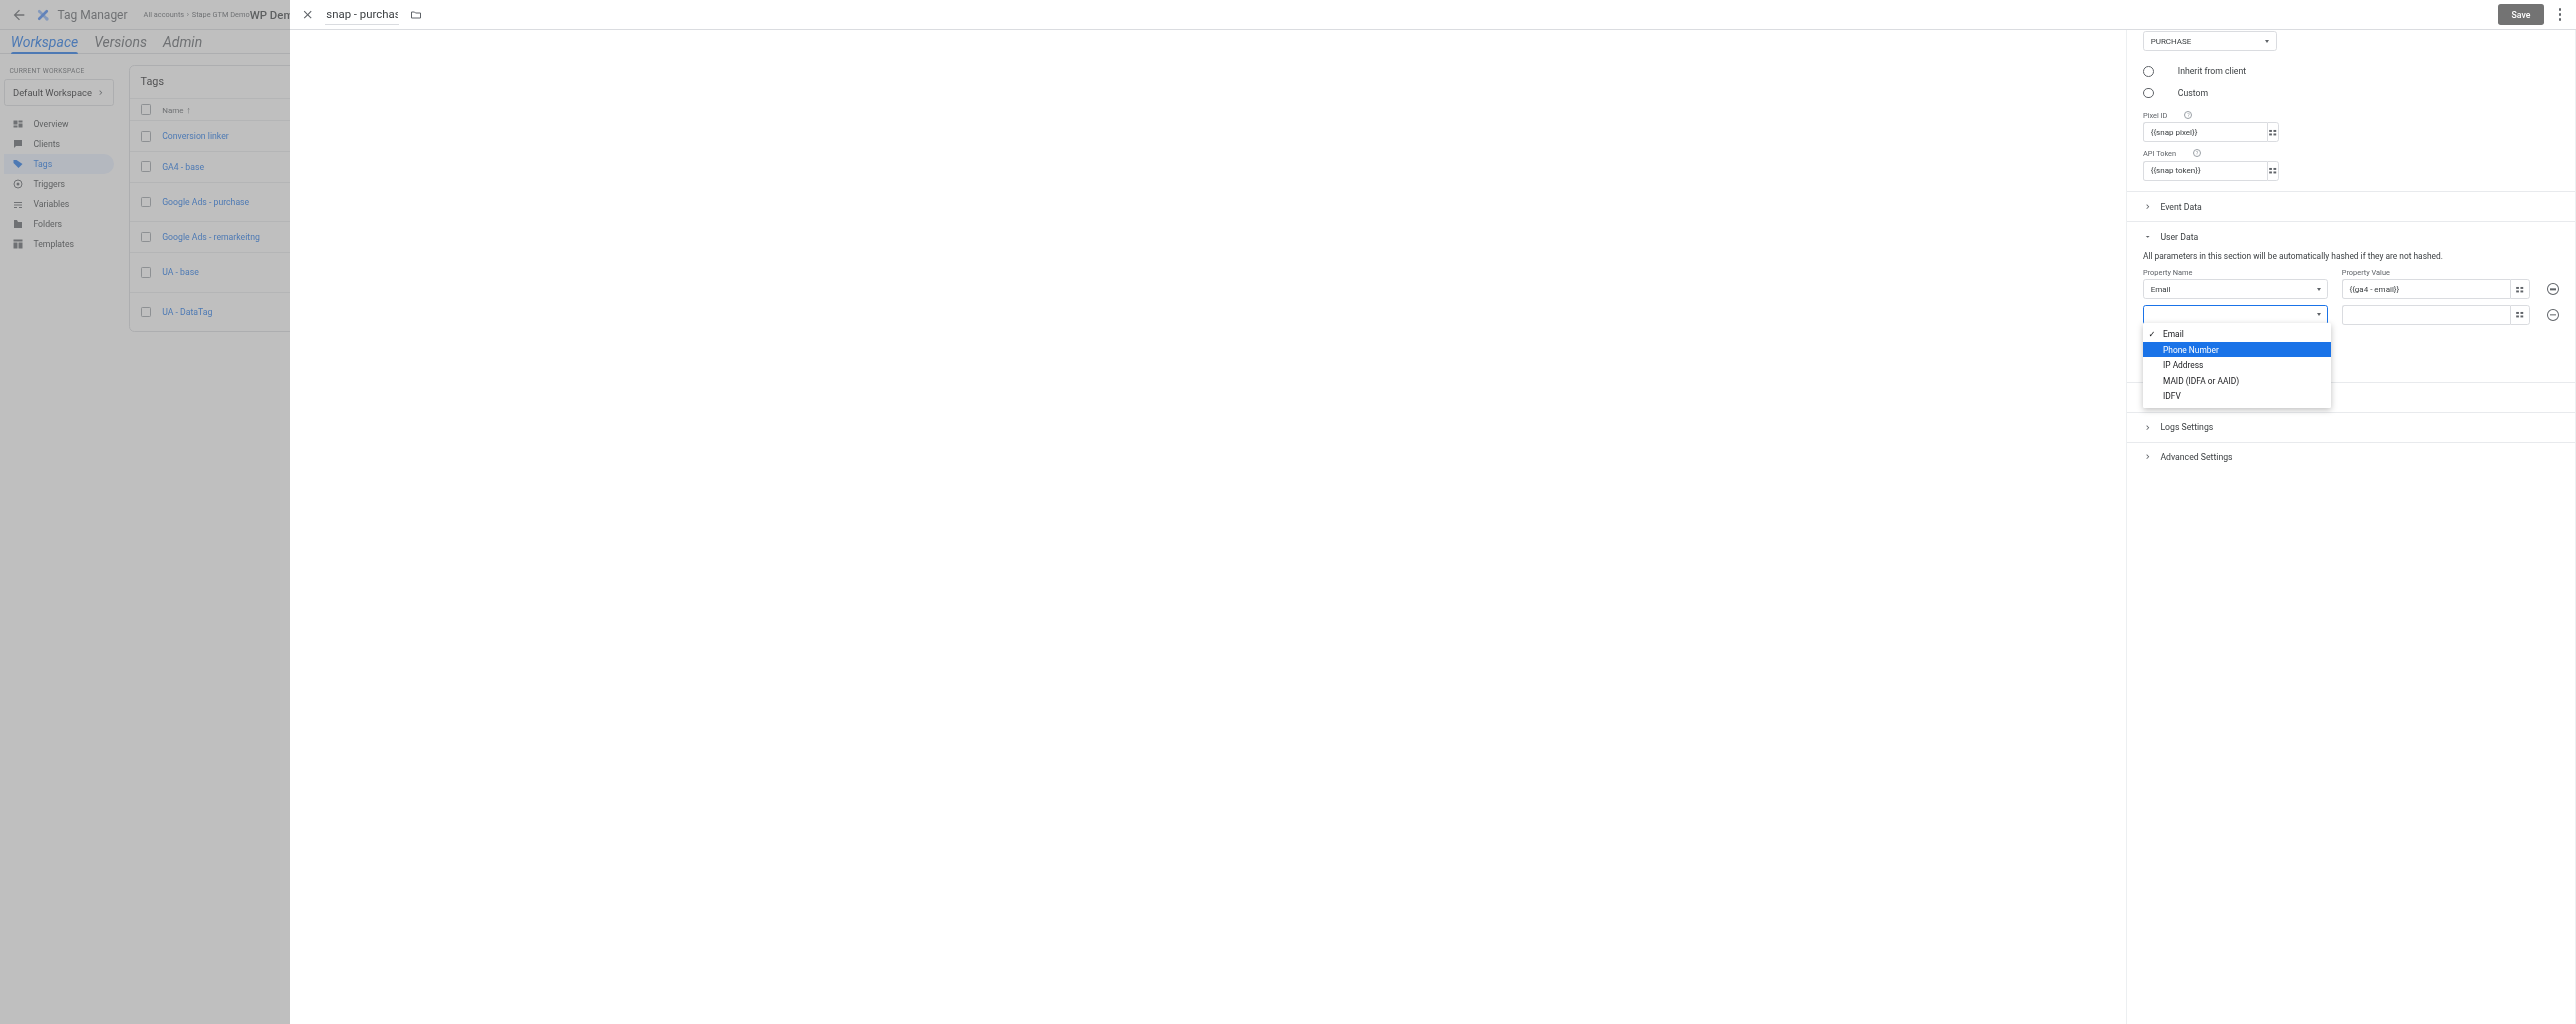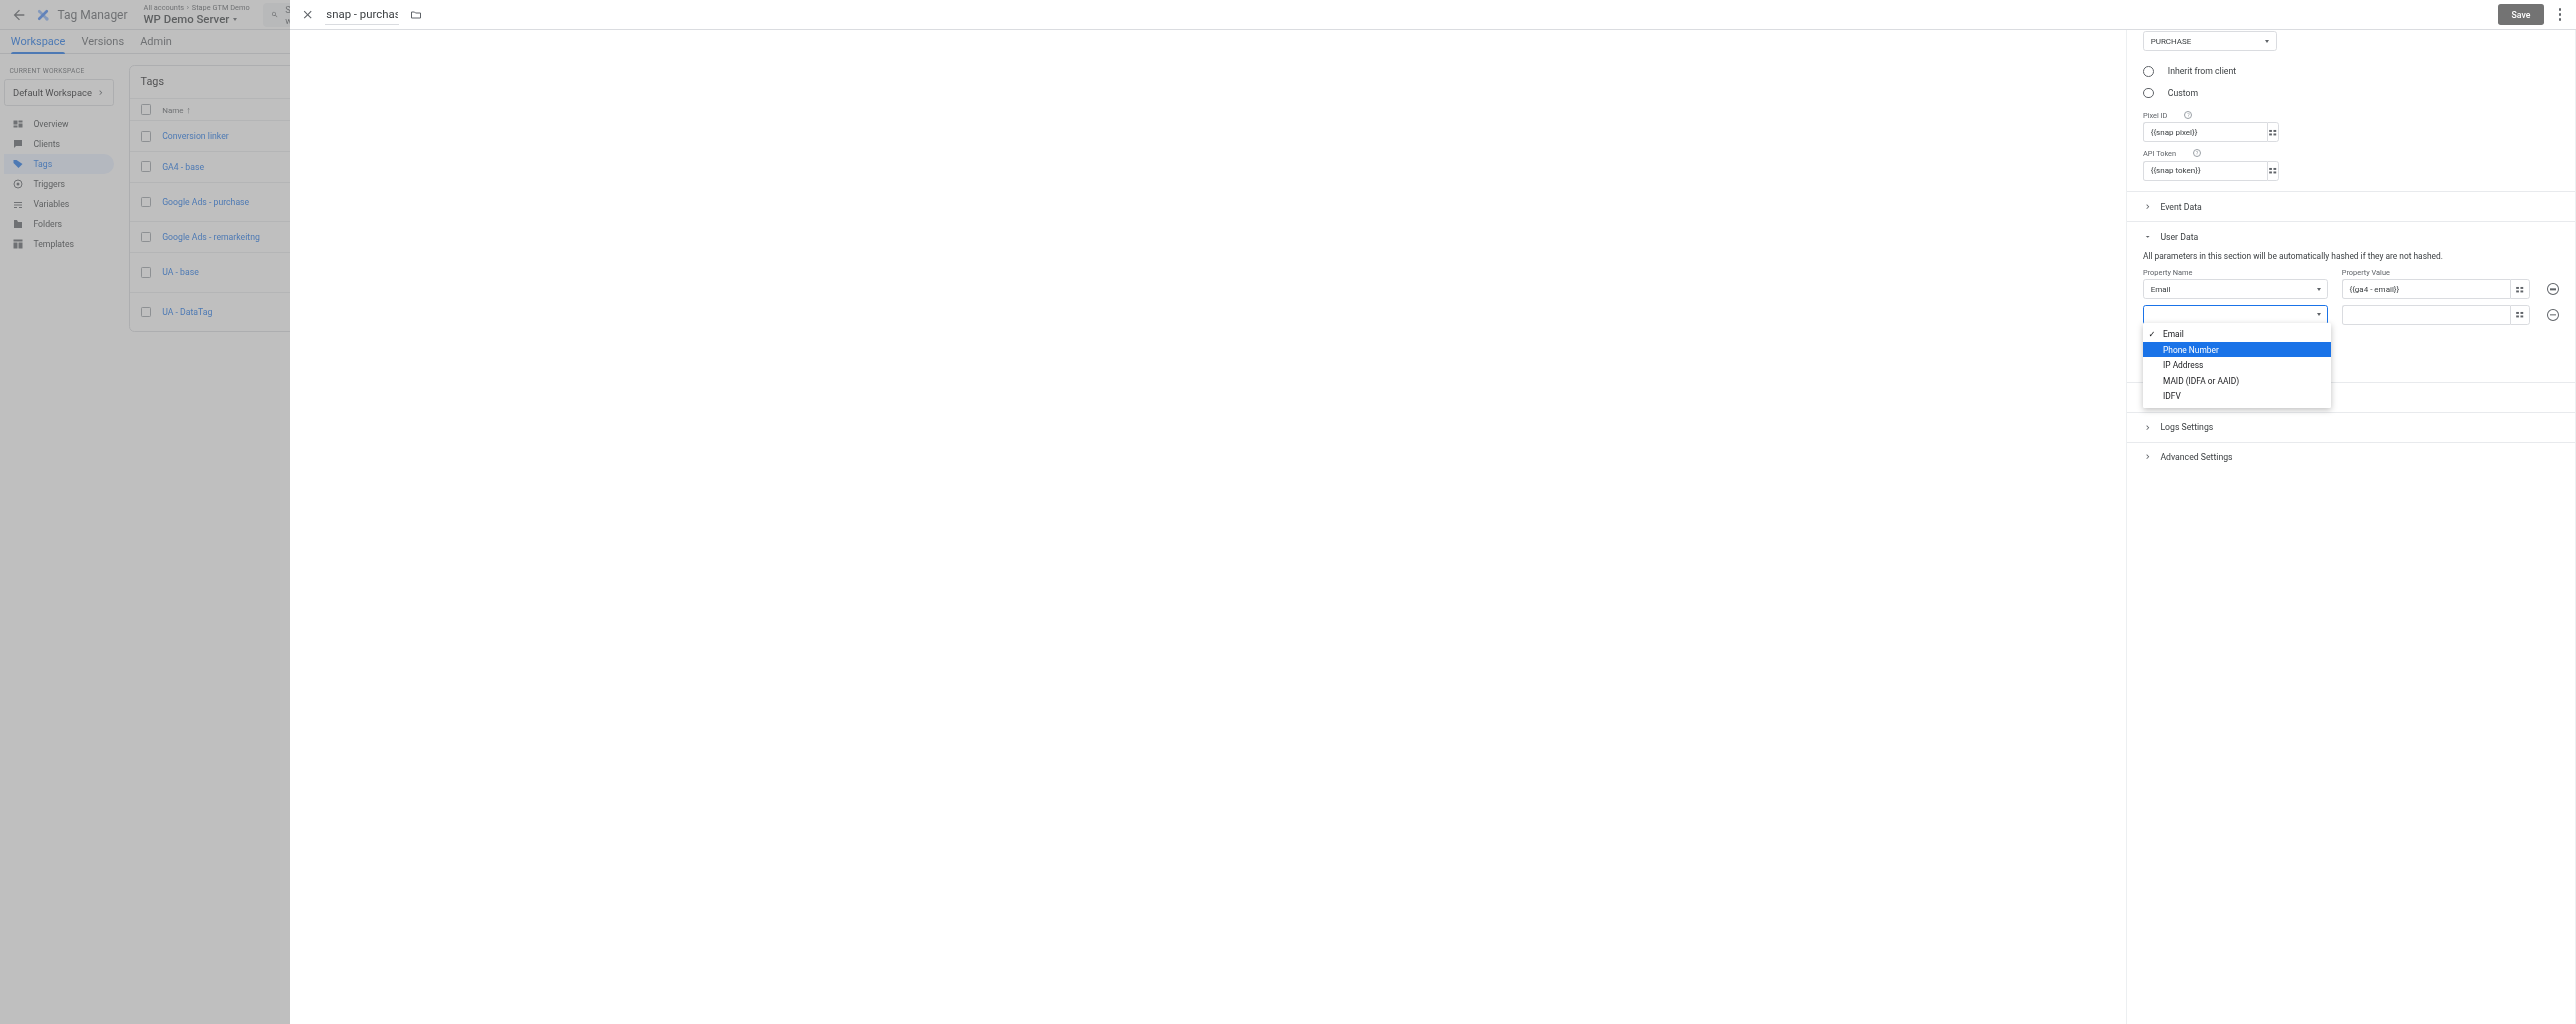--- a/index.html
+++ b/index.html
@@ -37,21 +37,21 @@
       height: 16px;
       margin-right: 6.7px;
     }
     .product-name {
       font-size: 12px;
       color: #5f6368;
       margin-right: 16px;
     }
     .account-col {
       display: flex;
-      flex-direction: column;
+      flex-direction: row;
       justify-content: center;
       margin-right: 13.4px;
     }
     .breadcrumbs {
       font-size: 7.4px;
       color: #5f6368;
       display: flex;
       align-items: center;
       gap: 2.7px;
     }
@@ -91,24 +91,25 @@
       display: flex;
       align-items: center;
       padding: 0 10.8px;
       border-bottom: 0.7px solid #dadce0;
       gap: 16px;
     }
     .tab {
       height: 100%;
       display: flex;
       align-items: center;
-      font-size: 11px;
+      font-size: 14px;
       color: #5f6368;
       cursor: pointer;
       position: relative;
+      font-style: italic;
     }
     .tab.active {
       color: #1a73e8;
     }
     .tab.active::after {
       content: "";
       position: absolute;
       left: 0;
       right: 0;
       bottom: -0.7px;
@@ -299,21 +300,21 @@
       padding: 0 6.7px;
       justify-content: space-between;
       font-size: 8px;
       color: #3c4043;
       width: 134px;
       margin-top: -6.7px;
     }
     .radio-row {
       display: flex;
       align-items: center;
-      gap: 14px;
+      gap: 24px;
       padding: 5.4px 0;
       font-size: 8.7px;
       color: #3c4043;
     }
     .radio {
       width: 10.8px;
       height: 10.8px;
       border: 1.3px solid #5f6368;
       border-radius: 50%;
     }

